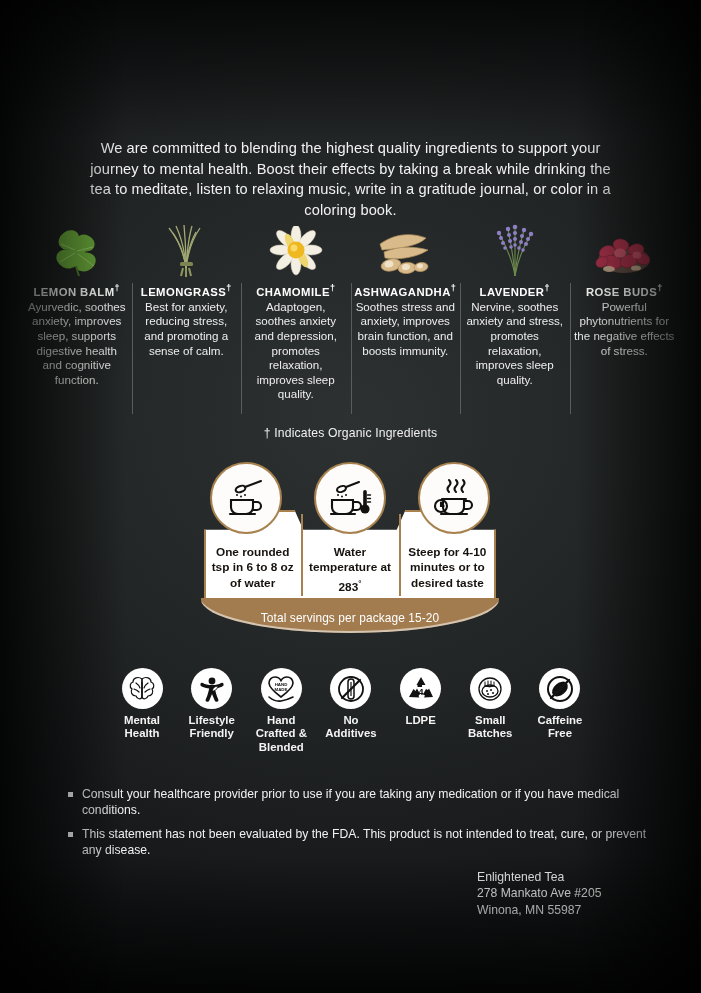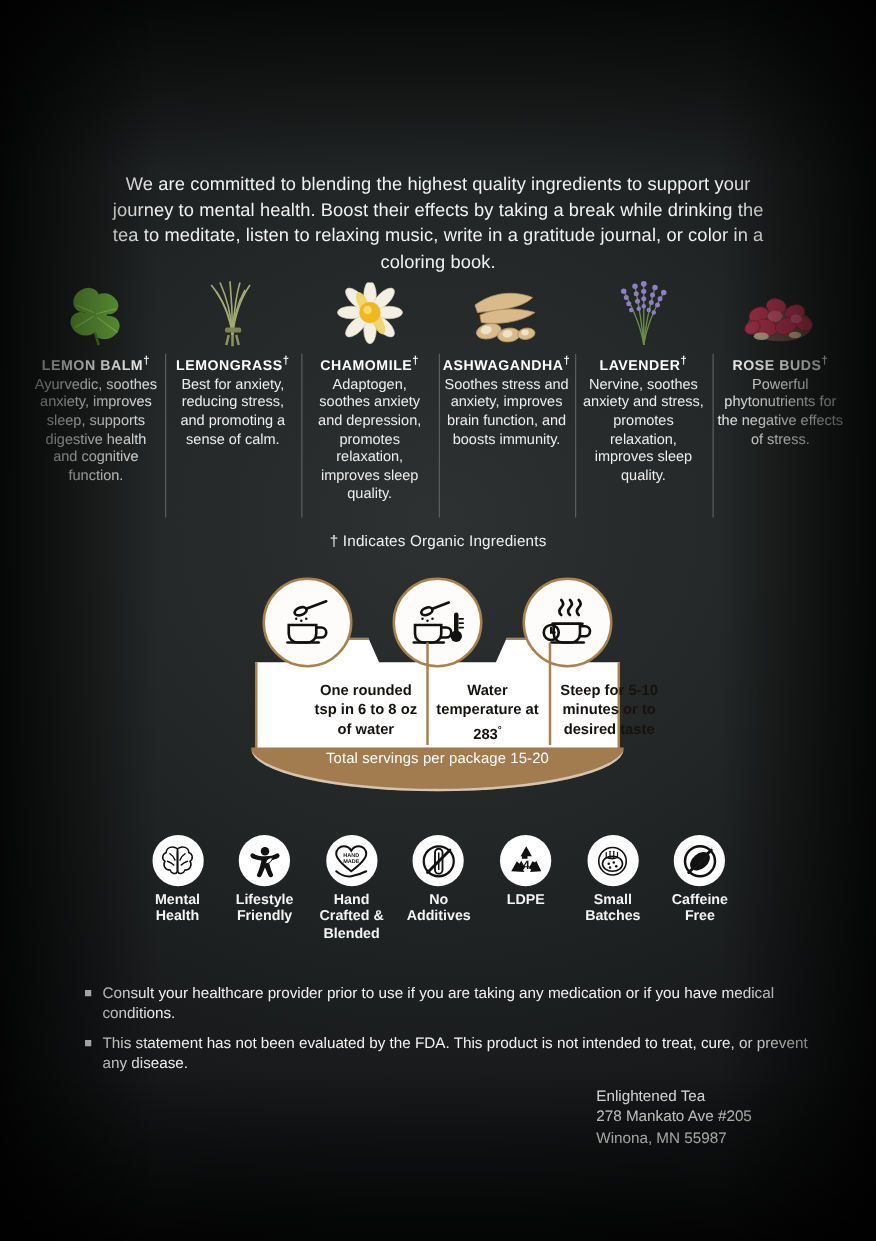--- a/index.html
+++ b/index.html
@@ -75,38 +75,37 @@
 
   .brew-body{
     position:absolute;left:8px;top:48px;width:292px;height:90px;
     background:#ffffff;border:2.5px solid #a7824f;border-bottom:none;
     box-sizing:border-box;z-index:2;
     clip-path:polygon(0% 22%, 14% 22%, 17% 0%, 31% 0%, 34% 22%, 66% 22%, 69% 0%, 83% 0%, 86% 22%, 100% 22%, 100% 100%, 0% 100%);
   }
   .brew-cols{
     position:absolute;left:8px;top:70px;width:292px;height:68px;z-index:4;
     display:flex;
-    padding-left:40px;
   }
   .bcol{
     flex:1 1 0;text-align:center;color:#16120e;
     font-size:11.8px;line-height:15.4px;font-weight:700;
     padding:13px 3px 0 3px;box-sizing:border-box;position:relative;
   }
   .bcol + .bcol::before{
     content:"";position:absolute;left:0;top:-18px;height:82px;width:2px;background:#a7824f;
   }
   .deg{font-size:8px;vertical-align:super;}
   .brew-footer{
     position:absolute;left:5px;top:136px;width:298px;height:35px;z-index:5;
     background:#a27c4f;
     border-radius:0 0 150px 150px / 0 0 34px 34px;
     display:flex;align-items:flex-start;justify-content:center;
     color:#ffffff;font-size:11.9px;font-weight:400;letter-spacing:.1px;
-    padding-top:1px;box-sizing:border-box;
+    padding-top:13px;box-sizing:border-box;
     box-shadow:inset 0 -3px 0 -1px rgba(255,255,255,.55);
   }
 
   
   #badges{
     position:absolute;left:110px;top:668px;width:482px;height:86px;
     display:flex;justify-content:space-between;align-items:flex-start;
   }
   .badge{width:64px;display:flex;flex-direction:column;align-items:center;}
   .badge-circ{
@@ -361,21 +360,21 @@
             <circle cx="11" cy="28" r="6"></circle>
             <path d="M11 24.5 v3.5 h2.6"></path>
           </g>
         </svg>
       </div>
     </div>
 
     <div class="brew-cols">
       <div class="bcol">One rounded tsp in 6 to 8 oz of water</div>
       <div class="bcol"><span>Water temperature at 283</span><span class="deg">°</span></div>
-      <div class="bcol">Steep for 5-10 minutes or to desired taste</div>
+      <div class="bcol">Steep for 4-10 minutes or to desired taste</div>
     </div>
 
     <div class="brew-footer">Total servings per package 15-20</div>
   </div>
 
   <div id="badges">
 
     <div class="badge">
       <div class="badge-circ">
         <svg width="30" height="28" viewBox="0 0 30 28">

